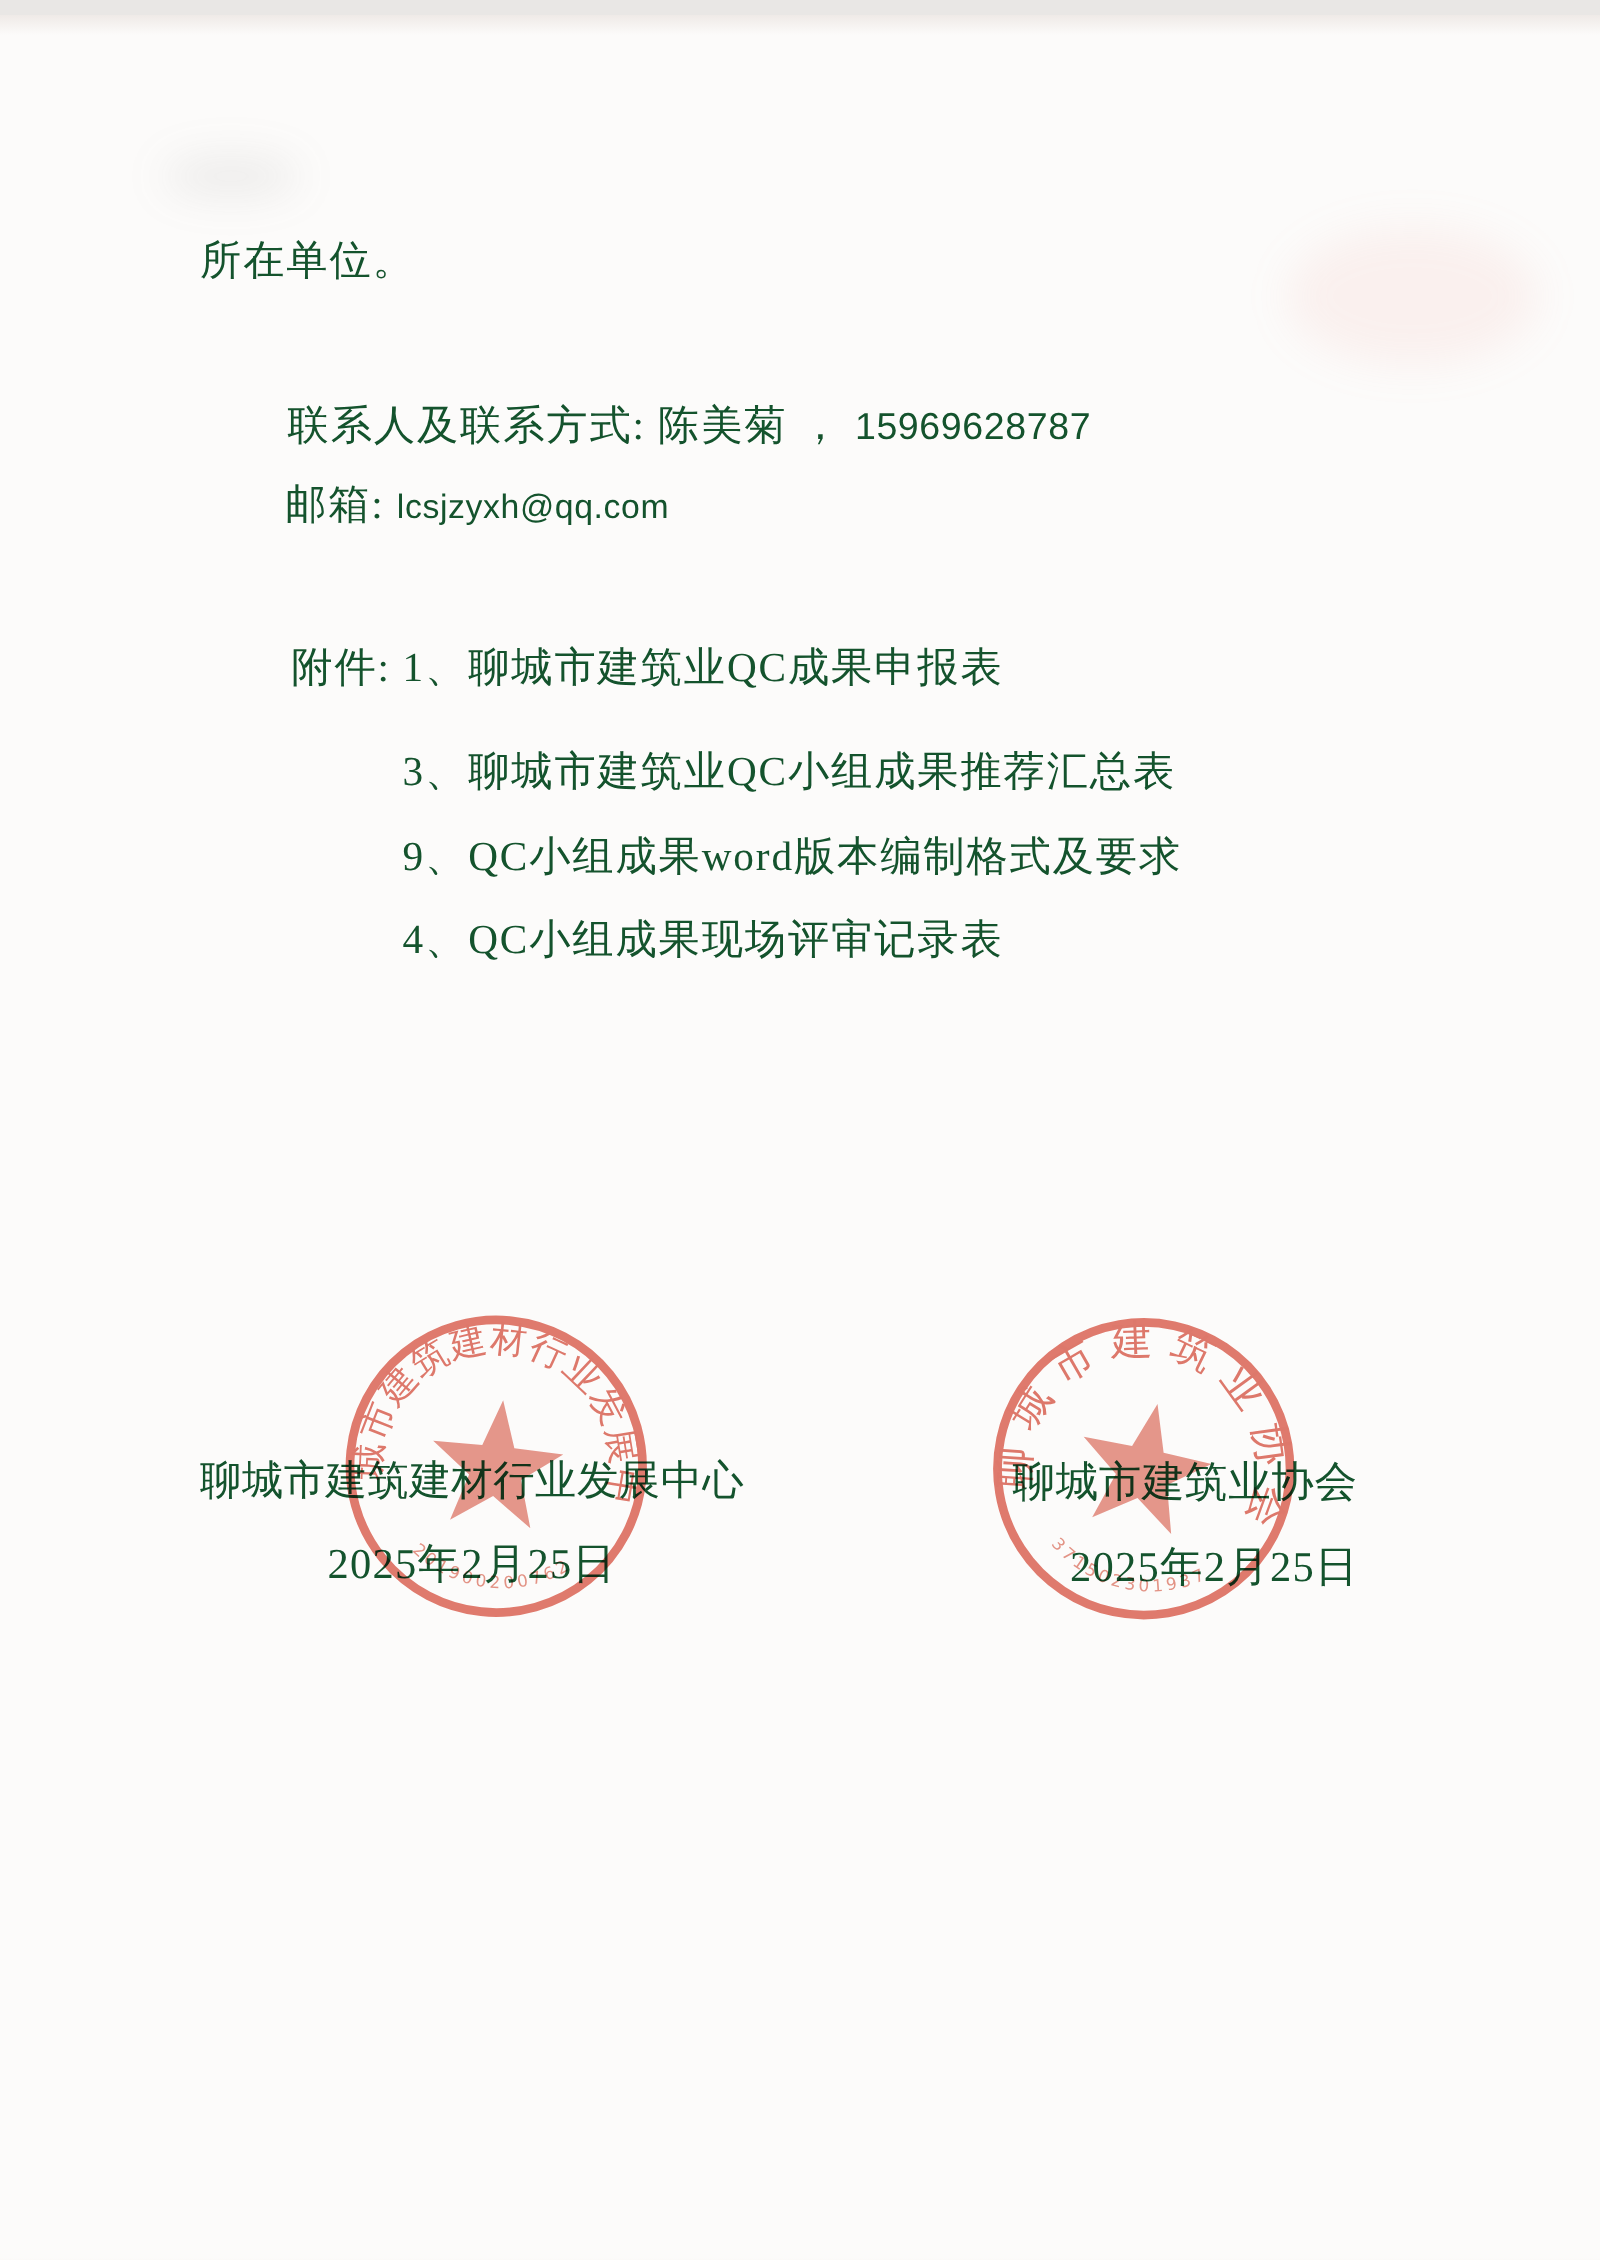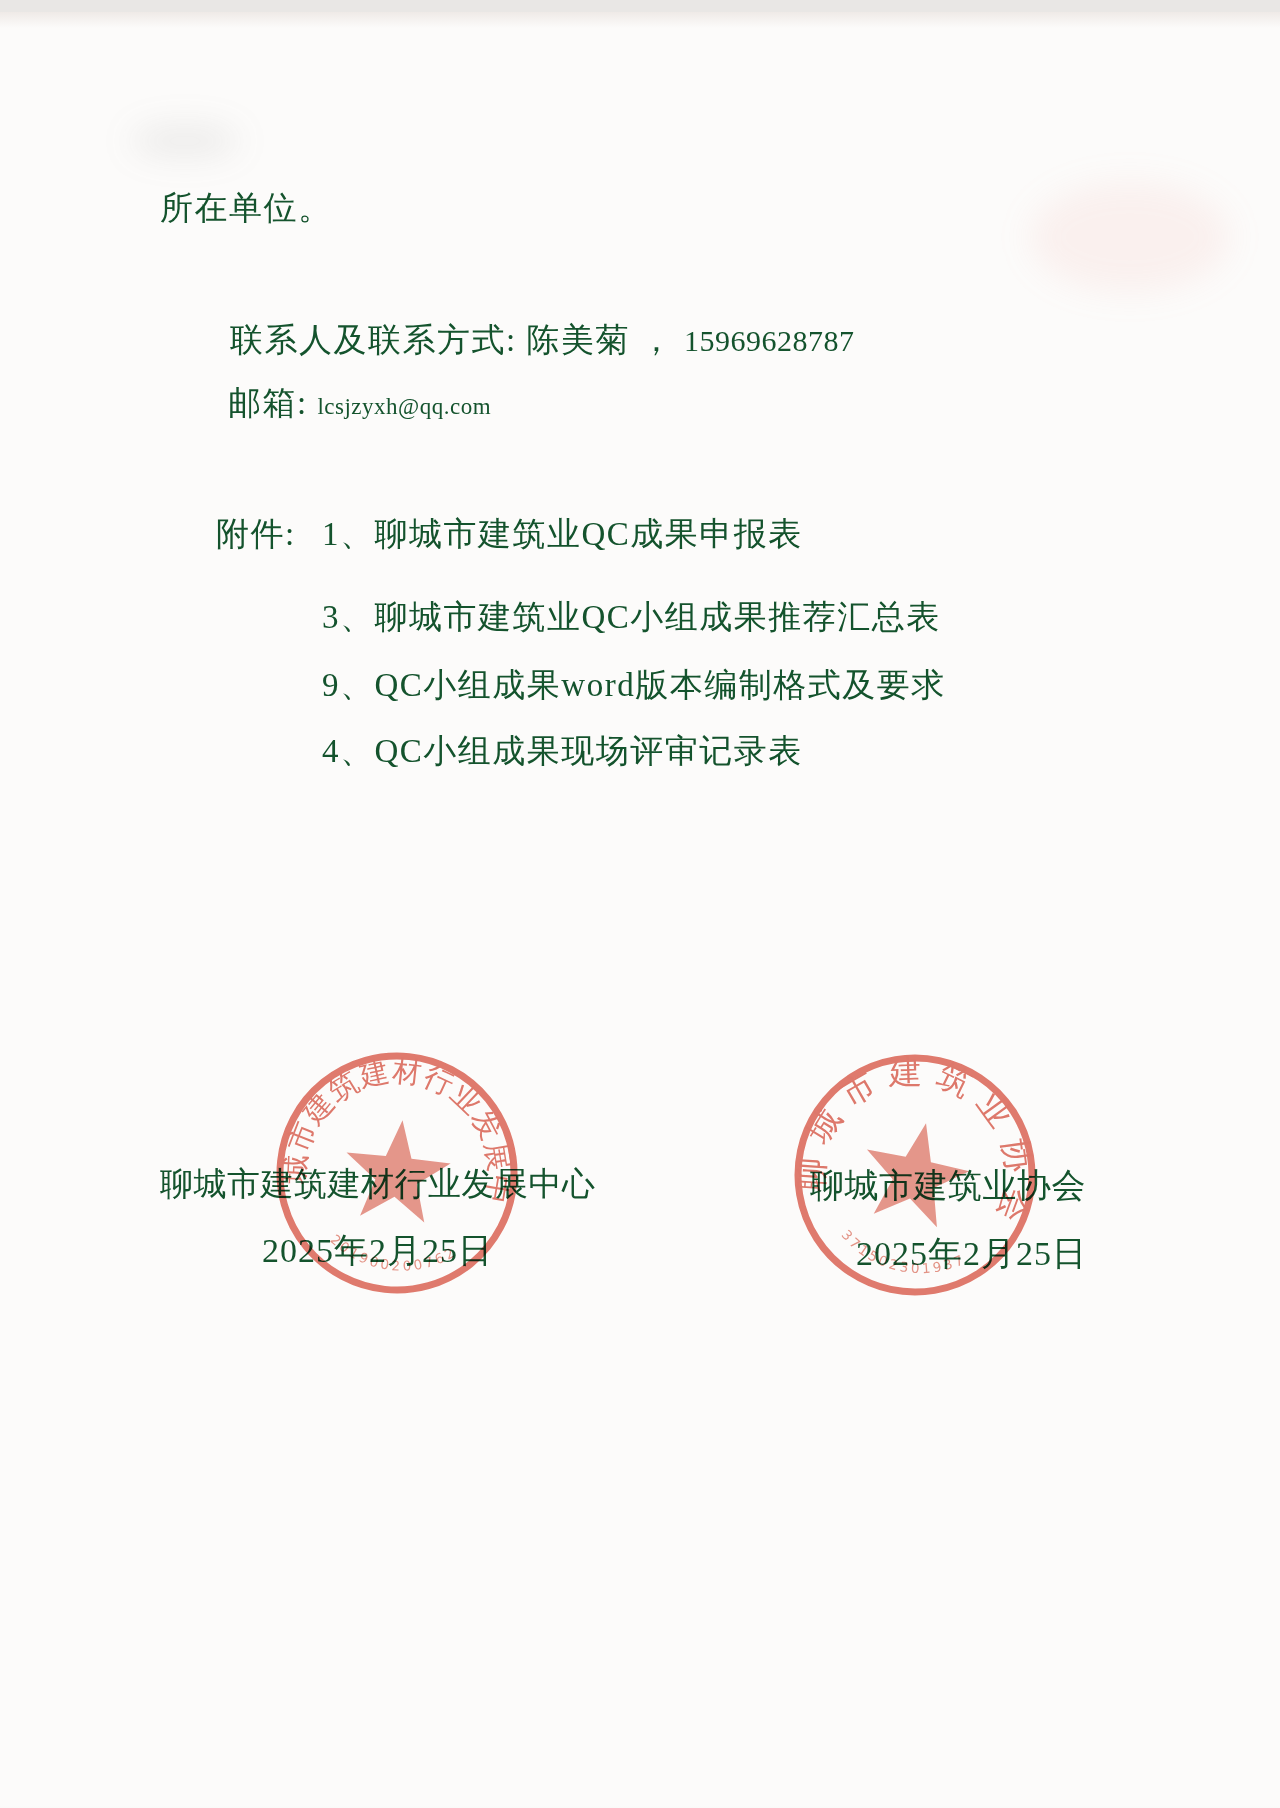--- a/index.html
+++ b/index.html
@@ -15,30 +15,30 @@
   }
   .edge-top{position:absolute;left:0;top:0;right:0;height:16px;
     background:linear-gradient(#efeae7,rgba(255,255,255,0));}
   .edge-bottom{position:absolute;left:0;bottom:0;right:0;height:14px;
     background:linear-gradient(rgba(255,255,255,0),#f1edeb);}
   .blob{position:absolute;border-radius:50%;filter:blur(16px);}
   .blob.pink{left:1030px;top:170px;width:200px;height:110px;background:rgba(232,150,140,.10);}
   .blob.gray{left:130px;top:112px;width:110px;height:34px;background:rgba(110,110,110,.10);}
 
   .t{position:absolute;font-size:33px;letter-spacing:1.5px;white-space:nowrap;}
-  .mono{font-family:Liberation Serif, serif;letter-spacing:.5px;text-align:center;}
+  .mono{font-family:Liberation Sans, sans-serif;letter-spacing:.5px;text-align:center;}
   .phone{font-size:30px;}
-  .addr{font-size:23px;}
+  .addr{font-size:27px;}
 
   #line-closing{left:160px;top:174px;}
   #line-section{left:236px;top:237px;}
   #line-contact{left:230px;top:306px;}
   #line-email{left:228px;top:369px;}
 
-  #attach-label{left:216px;top:500px;}
+  #attach-label{left:233px;top:500px;}
   .attach-item{left:322px;}
   #attach-1{top:500px;}
   #attach-2{top:583px;}
   #attach-3{top:651px;}
   #attach-4{top:717px;}
 
   #sig-org-1{left:160px;top:1150px;font-size:33px;letter-spacing:.5px;}
   #sig-date-1{left:262px;top:1216px;font-size:34px;letter-spacing:1px;}
   #sig-org-2{left:810px;top:1151px;font-size:34px;letter-spacing:.5px;}
   #sig-date-2{left:856px;top:1219px;font-size:34px;letter-spacing:1px;}

